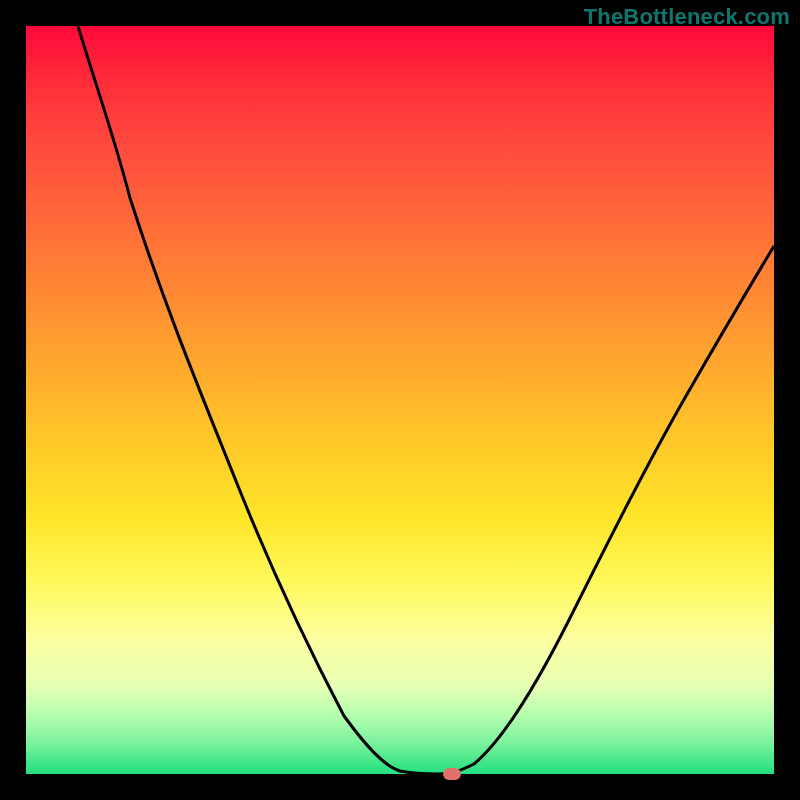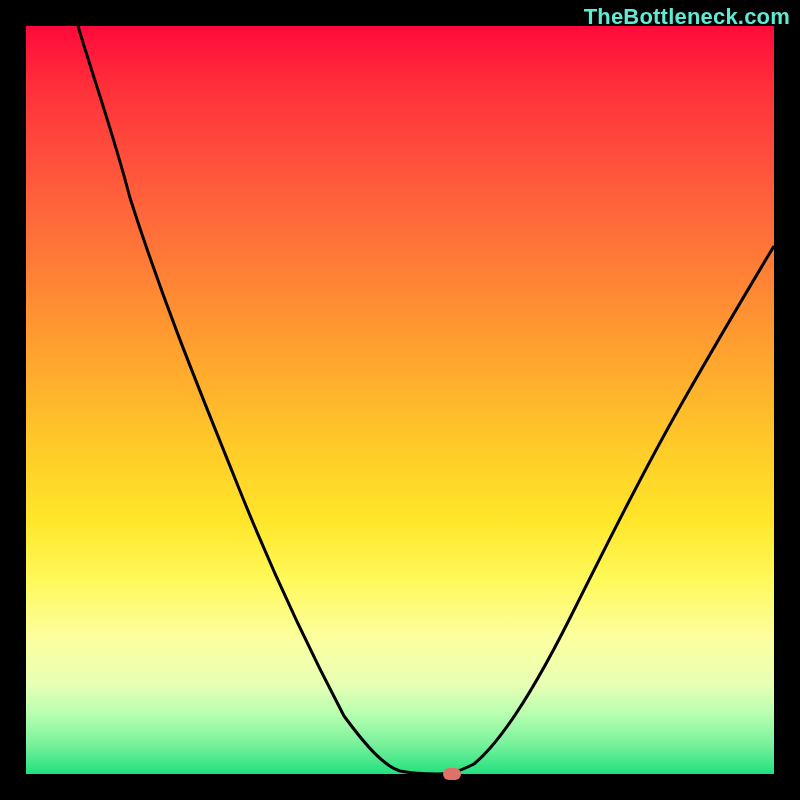--- a/index.html
+++ b/index.html
@@ -38,21 +38,21 @@
       #e8ffb4 88%,
       #b7ffb0 92%,
       #79f19b 96%,
       #22e07f 100%
     );
   }
   .watermark {
     position: absolute;
     top: 4px;
     right: 10px;
-    color: #5eead4;
+    color: #0f766e;
     font-size: 22px;
     font-weight: 600;
     letter-spacing: 0.2px;
     pointer-events: none;
   }
   svg.curve {
     position: absolute;
     left: 0;
     top: 0;
     width: 748px;

